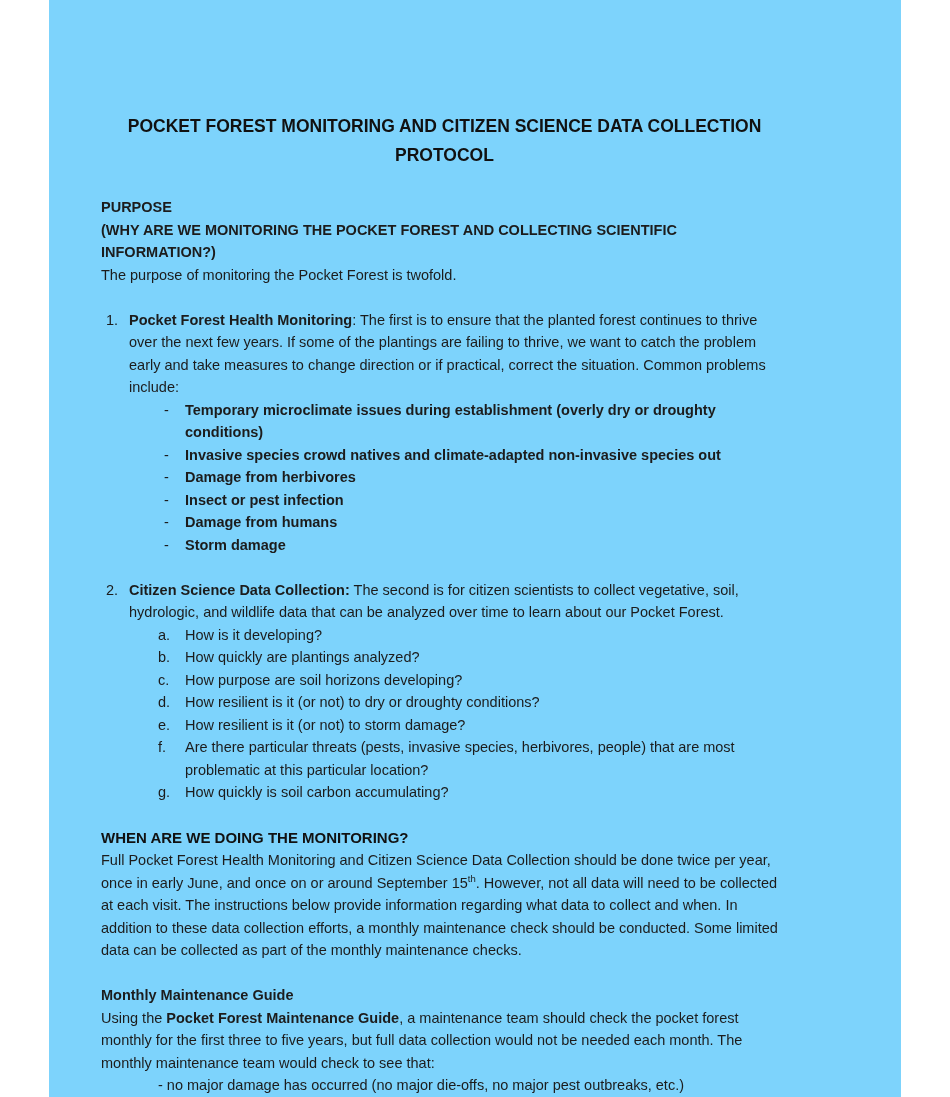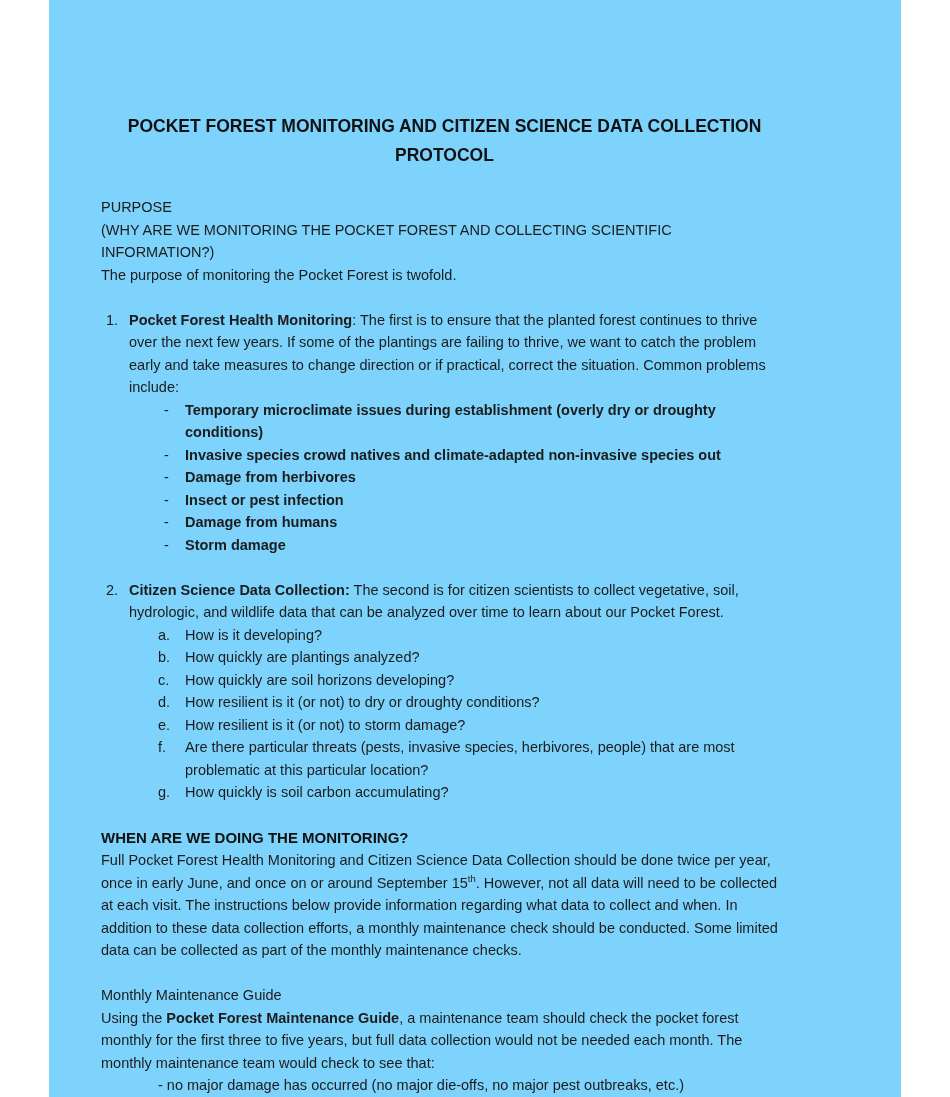--- a/index.html
+++ b/index.html
@@ -18,21 +18,21 @@
   .title {
     margin: 0 0 26px 0;
     text-align: center;
     font-size: 17.5px;
     font-weight: 700;
     line-height: 29px;
     color: #111;
   }
   .title-line { display: block; }
   .body { font-size: 14.5px; line-height: 22.5px; }
-  .bold { font-weight: 400; }
+  .bold { font-weight: 700; }
   .gap { margin-top: 22.5px; }
   
   .num-item { display: flex; }
   .num {
     flex: none;
     width: 28px;
     padding-left: 5px;
     font-size: 14.5px;
     line-height: 22.5px;
   }
@@ -105,21 +105,21 @@
       <div class="letter-row body">
         <span class="letter">a.</span>
         <span class="letter-text">How is it developing?</span>
       </div>
       <div class="letter-row body">
         <span class="letter">b.</span>
         <span class="letter-text">How quickly are plantings analyzed?</span>
       </div>
       <div class="letter-row body">
         <span class="letter">c.</span>
-        <span class="letter-text">How quickly are soil horizons developing?</span>
+        <span class="letter-text">How purpose are soil horizons developing?</span>
       </div>
       <div class="letter-row body">
         <span class="letter">d.</span>
         <span class="letter-text">How resilient is it (or not) to dry or droughty conditions?</span>
       </div>
       <div class="letter-row body">
         <span class="letter">e.</span>
         <span class="letter-text">How resilient is it (or not) to storm damage?</span>
       </div>
       <div class="letter-row body">

